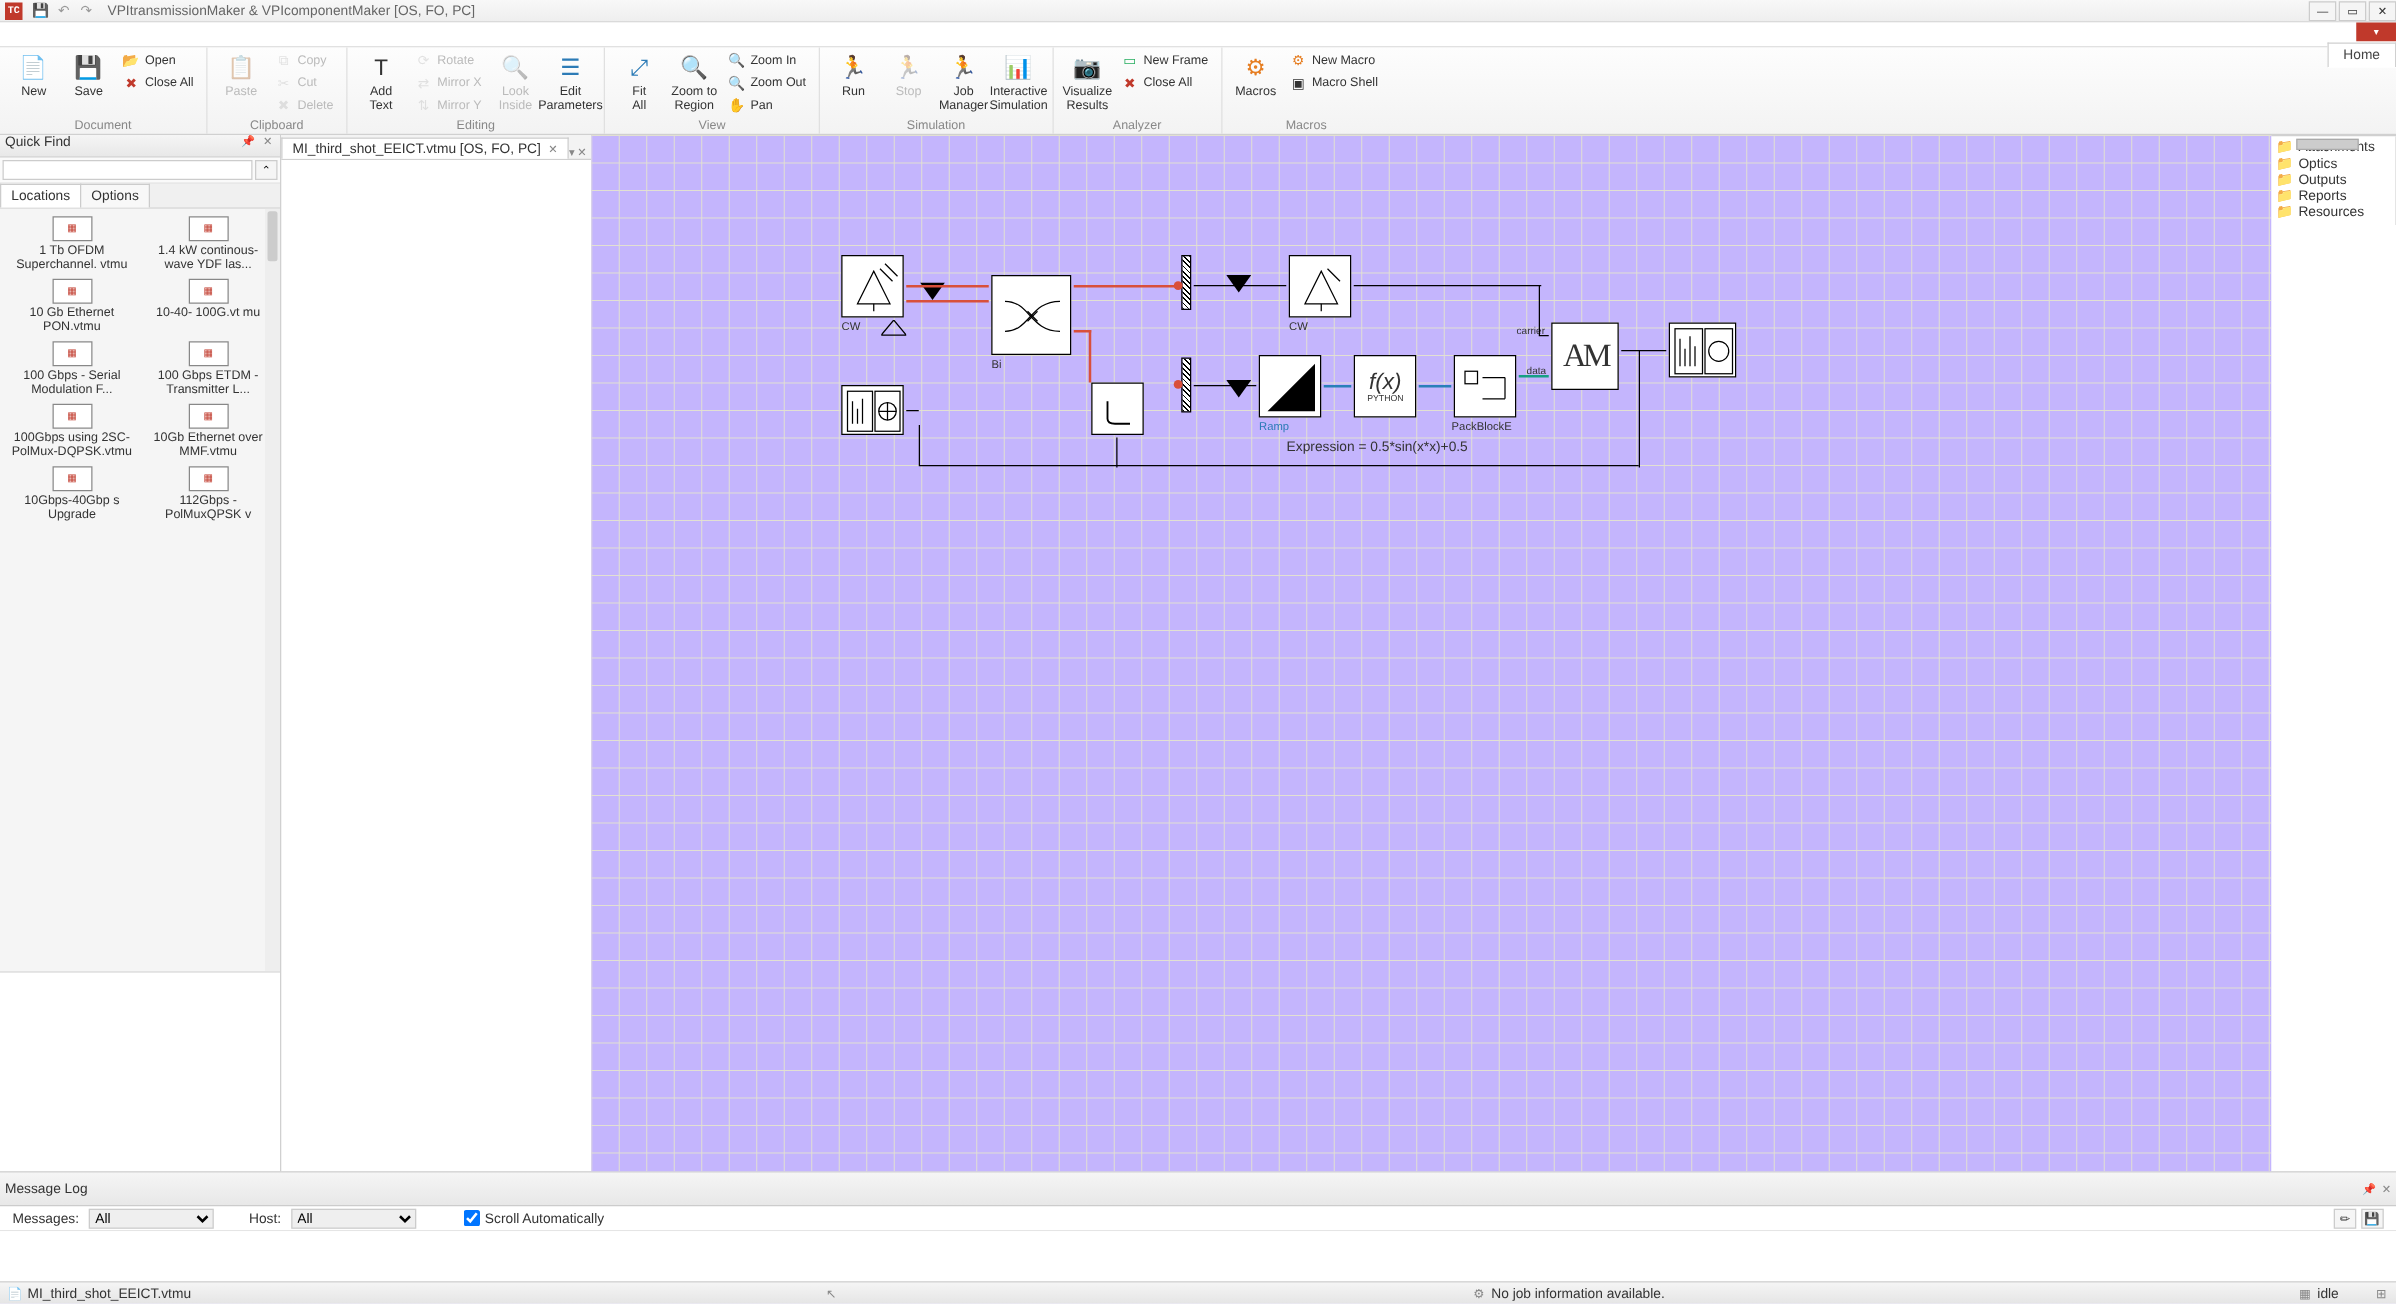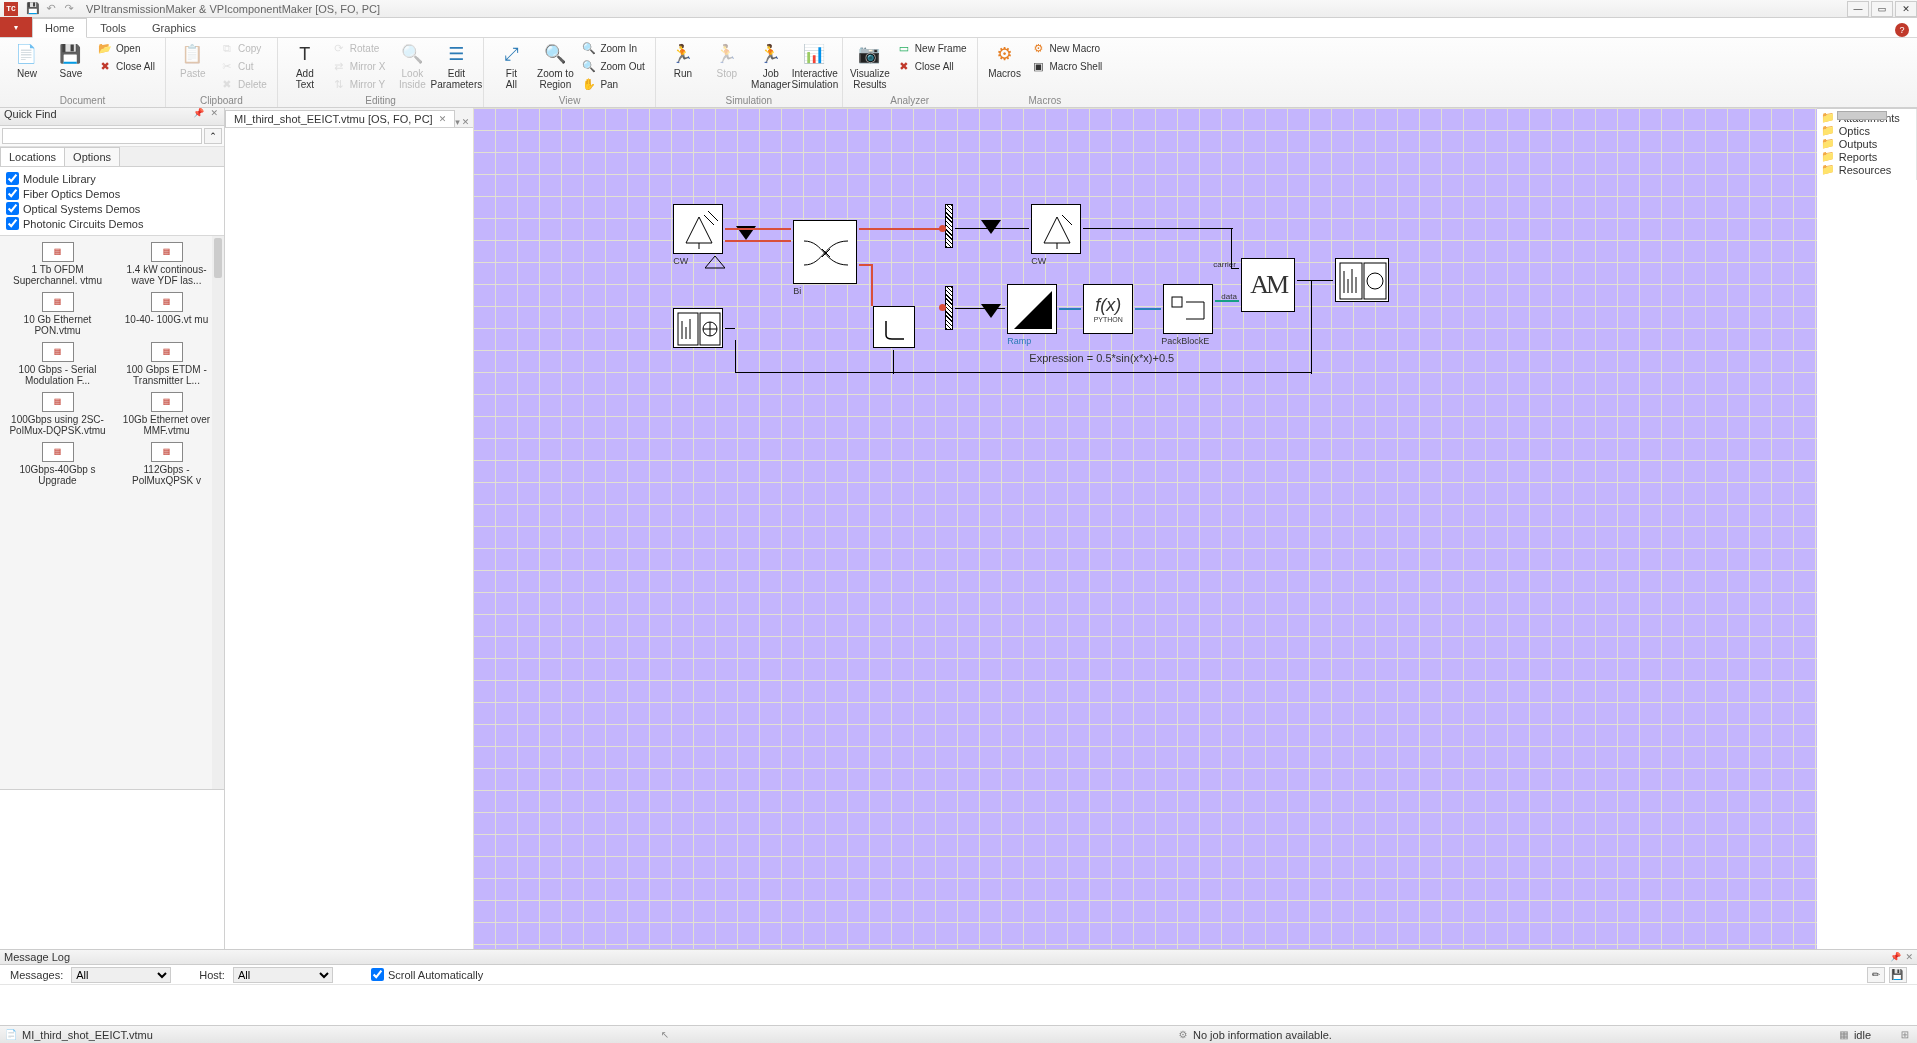--- a/index.html
+++ b/index.html
@@ -8,21 +8,21 @@
 
 .titlebar { height: 18px; background: linear-gradient(#f8f8f8,#eee); display:flex; align-items:center; border-bottom:1px solid #d0d0d0; }
 .titlebar .app-icon { width:14px; height:14px; background:#c0392b; margin:0 4px; display:inline-flex; align-items:center; justify-content:center; color:#fff; font-size:8px; font-weight:bold;font-family:Liberation Mono, monospace; }
 .titlebar .qat { display:flex; gap:4px; margin-left:4px; }
 .titlebar .qat span { width:14px; height:14px; display:inline-flex; align-items:center; justify-content:center; color:#999; }
 .titlebar .title { margin-left:10px; color:#666; font-size:11px; }
 .titlebar .win-controls { margin-left:auto; display:flex; }
 .titlebar .win-controls div { width:22px; height:16px; border:1px solid #ccc; margin-left:2px; display:flex; align-items:center; justify-content:center; font-size:9px; background:#f5f5f5; }
 
 
-.tabrow { height:20px; background:#fff; display:flex; align-items:flex-end; border-bottom:1px solid #d8d8d8; }
+.tabrow { height:20px; background:#fff; display:flex; align-items:flex-end; border-bottom:1px solid #d8d8d8;flex-direction:column; }
 .file-tab { background:#c0392b; color:#fff; padding:3px 14px; font-size:11px; height:20px; display:flex; align-items:center; gap:4px; }
 .file-tab::after { content:"▾"; font-size:8px; }
 .tab { padding:3px 12px; font-size:11px; color:#444; cursor:pointer; border:1px solid transparent; border-bottom:none; }
 .tab.active { background:#fff; border-color:#d0d0d0; border-bottom:1px solid #fff; position:relative; top:1px; }
 .help-icon { margin-left:auto; margin-right:8px; width:14px; height:14px; border-radius:50%; background:#c0392b; color:#fff; font-size:9px; display:flex; align-items:center; justify-content:center; }
 
 
 .ribbon { height:70px; background:linear-gradient(#fdfdfd,#f3f3f3); border-bottom:1px solid #d0d0d0; display:flex; }
 .ribbon-group { border-right:1px solid #e0e0e0; padding:2px 6px 0 6px; display:flex; flex-direction:column; }
 .ribbon-group .items { display:flex; gap:2px; flex:1; }
@@ -75,21 +75,21 @@
 .hscroll::before { content:""; position:absolute; left:14px; right:14px; top:2px; bottom:2px; background:#e5e5e5; }
 .hscroll .thumb { position:absolute; top:2px; bottom:2px; left:20px; width:50px; background:#ccc; border:1px solid #aaa; }
 
 
 .bottom-tree { height:72px; border-top:1px solid #d0d0d0; display:flex; background:#fff; }
 .tree-list { width:100px; border-right:1px solid #e5e5e5; padding:2px 4px; overflow:auto; }
 .tree-item { display:flex; align-items:center; gap:4px; font-size:11px; padding:0 0; }
 .tree-item .folder { color:#d4a744; font-size:11px; }
 
 
-.msglog-header { height:16px; background:linear-gradient(#f5f5f5,#e8e8e8); border-top:1px solid #ccc; border-bottom:1px solid #ccc; padding:0 4px; display:flex; align-items:center; font-size:11px; }
+.msglog-header { height:28px; background:linear-gradient(#f5f5f5,#e8e8e8); border-top:1px solid #ccc; border-bottom:1px solid #ccc; padding:0 4px; display:flex; align-items:center; font-size:11px; }
 .msglog-header .ctrls { margin-left:auto; display:flex; gap:4px; font-size:9px; color:#888; }
 .msglog-bar { height:20px; display:flex; align-items:center; gap:8px; padding:2px 10px; border-bottom:1px solid #e5e5e5; font-size:11px; }
 .msglog-bar select { font-size:11px; border:1px solid #ccc; min-width:100px; }
 .msglog-bar .right { margin-left:auto; display:flex; gap:4px; }
 .msglog-bar .right div { width:18px; height:16px; border:1px solid #ccc; background:#f5f5f5; display:flex; align-items:center; justify-content:center; font-size:10px; }
 .msglog-body { height:40px; background:#fff; }
 
 
 .statusbar { height:18px; background:linear-gradient(#f5f5f5,#e5e5e5); border-top:1px solid #ccc; display:flex; align-items:center; font-size:11px; padding:0 6px; gap:8px; }
 .statusbar .sep { flex:1; }
@@ -320,38 +320,20 @@
           <span>✕</span>
         </div>
     </div>
     <div class="search-row">
       <input type="text" style="">
       <button>⌃</button>
     </div>
     <div class="subtabs">
       <div class="subtab active">Locations</div>
       <div class="subtab">Options</div>
-    </div>
-    <div class="checklist">
-      <label>
-          <input type="checkbox" checked="" style="">
-          <span>Module Library</span>
-        </label>
-      <label>
-          <input type="checkbox" checked="" style="">
-          <span>Fiber Optics Demos</span>
-        </label>
-      <label>
-          <input type="checkbox" checked="" style="">
-          <span>Optical Systems Demos</span>
-        </label>
-      <label>
-          <input type="checkbox" checked="" style="">
-          <span>Photonic Circuits Demos</span>
-        </label>
     </div>
     <div class="lib-grid">
       <div class="lib-item">
           <div class="ico">▦</div>
           <span>1 Tb OFDM Superchannel. vtmu</span>
         </div>
       <div class="lib-item">
           <div class="ico">▦</div>
           <span>1.4 kW continous-wave YDF las...</span>
         </div>

